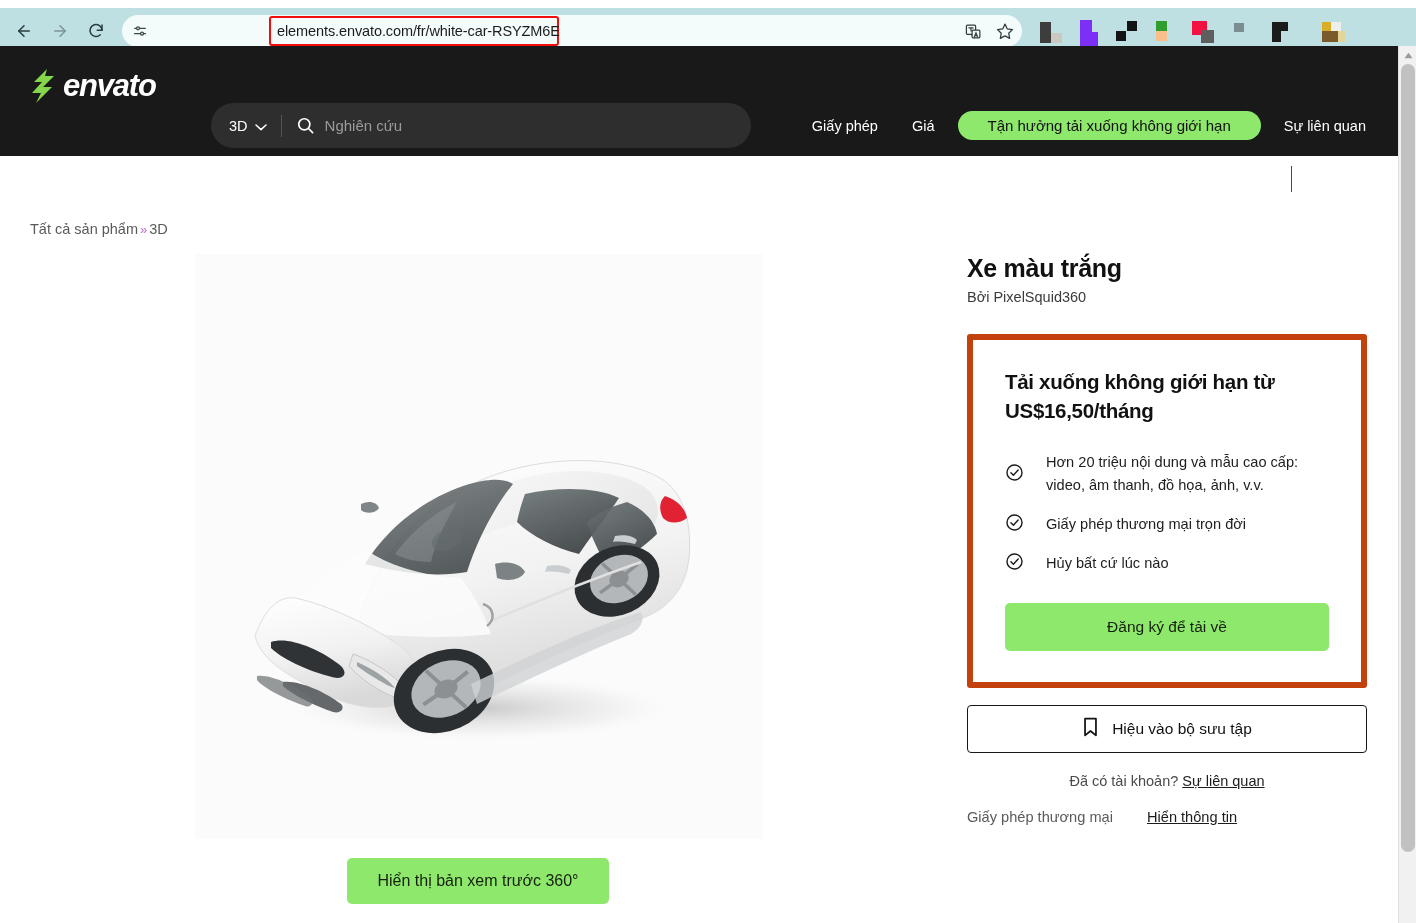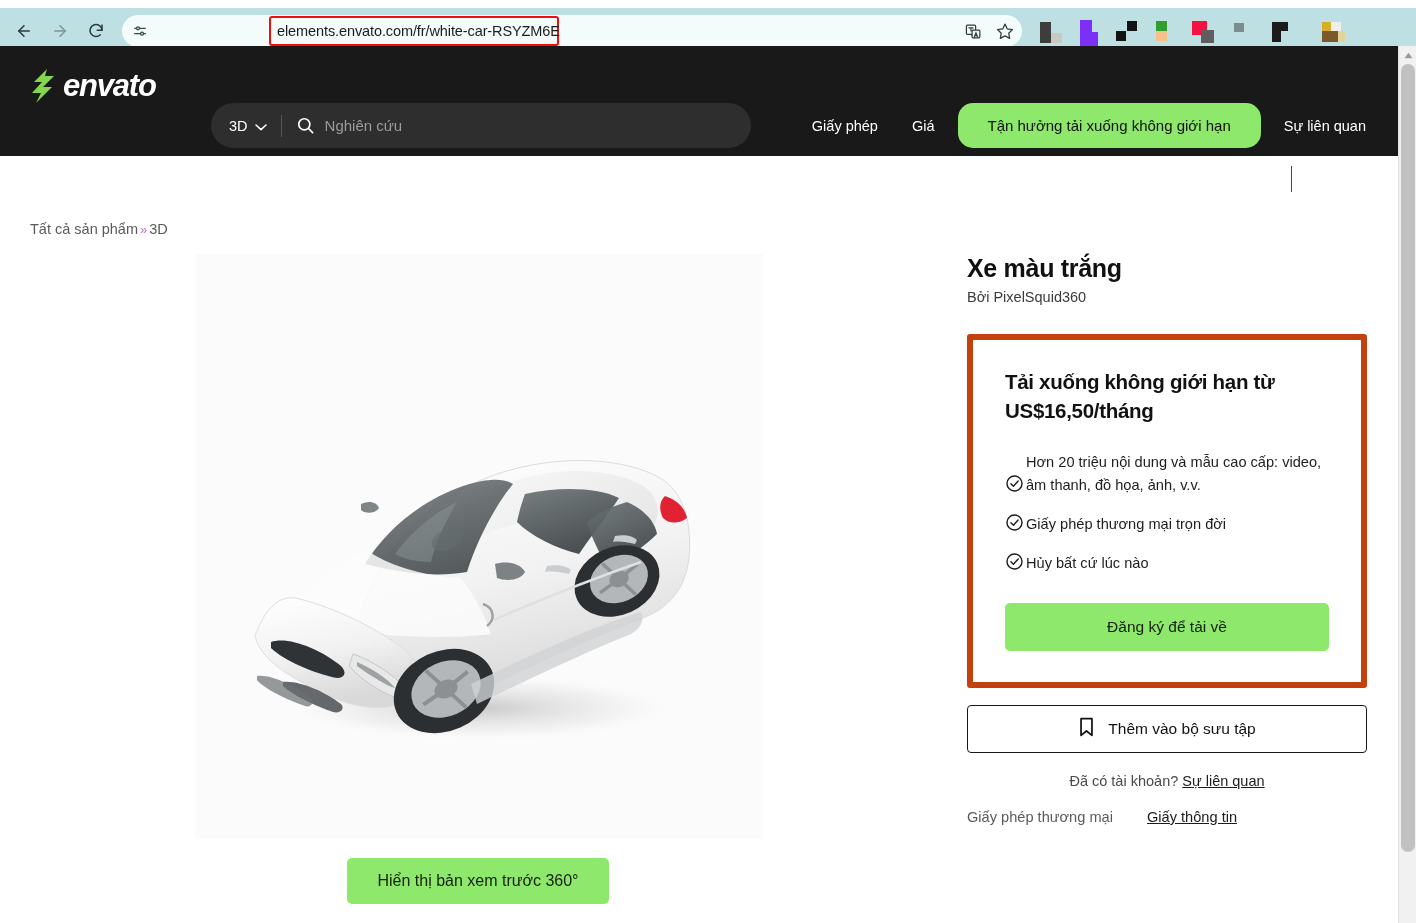--- a/index.html
+++ b/index.html
@@ -109,21 +109,21 @@
     position: absolute; right: 0; top: 57px;
     display: flex; align-items: center; height: 45px;
   }
   .hdr-link {
     color: #ffffff; font-size: 14.5px; padding: 0 17px;
     white-space: nowrap;
   }
   .cta-green {
     background: #8ee86b; color: #111111;
     font-size: 15px; font-weight: 500;
-    height: 45px; display: flex; align-items: center;
+    height: 29px; display: flex; align-items: center;
     padding: 0 30px; border-radius: 15px;
     margin: 0 6px; white-space: nowrap;
   }
   .hdr-link.last { padding-right: 32px; }
 
   .nav-row {
     position: absolute; left: 0; top: 112px;
     width: 1398px; height: 42px;
     display: flex; align-items: center;
   }
@@ -182,21 +182,21 @@
     margin-top: 29px;
     border: 6px solid #c2410c; border-radius: 3px;
     padding: 27px 32px 31px 32px;
   }
   .sub-head {
     font-size: 20.5px; font-weight: 700; color: #111111;
     line-height: 29px; letter-spacing: -0.3px;
   }
   .feat-list { margin-top: 26px; }
   .feat {
-    display: flex; align-items: flex-end; gap: 2px;
+    display: flex; align-items: center; gap: 22px;
     margin-bottom: 15px;
   }
   .feat:last-child { margin-bottom: 0; }
   .feat-ico { flex: 0 0 auto; margin-top: 1px; }
   .feat-txt {
     font-size: 14.6px; color: #1d1d1d; line-height: 23px;
   }
   .sub-btn {
     margin-top: 28px;
     height: 48px; background: #8ee86b; color: #16200f;
@@ -543,31 +543,31 @@
       </div>
       <div class="sub-btn">Đăng ký để tải về</div>
     </div>
 
     <div class="collect-btn">
       <span>
         <svg width="17" height="20" viewBox="0 0 18 22" fill="none" stroke="#111111" stroke-width="1.9" stroke-linejoin="round">
             <path d="M3 1.8h12v18.4L9 15.4 3 20.2z"></path>
           </svg>
       </span>
-      <span>Thêm vào bộ sưu tập</span>
+      <span>Hiệu vào bộ sưu tập</span>
     </div>
 
     <div class="have-acct">
       <span>Đã có tài khoản?</span>
       <a href="#">Sự liên quan</a>
     </div>
 
     <div class="attr-row">
       <span class="attr-label">Giấy phép thương mại</span>
-      <a href="#" class="attr-link">Giấy thông tin</a>
+      <a href="#" class="attr-link">Hiển thông tin</a>
     </div>
   </div>
 </div>
 
 <div class="scrollbar">
   <div class="sb-arrow">
     <svg width="9" height="7" viewBox="0 0 10 7">
         <polygon points="5,0.5 9.5,6.5 0.5,6.5" fill="#9a9a9a"></polygon>
       </svg>
   </div>

